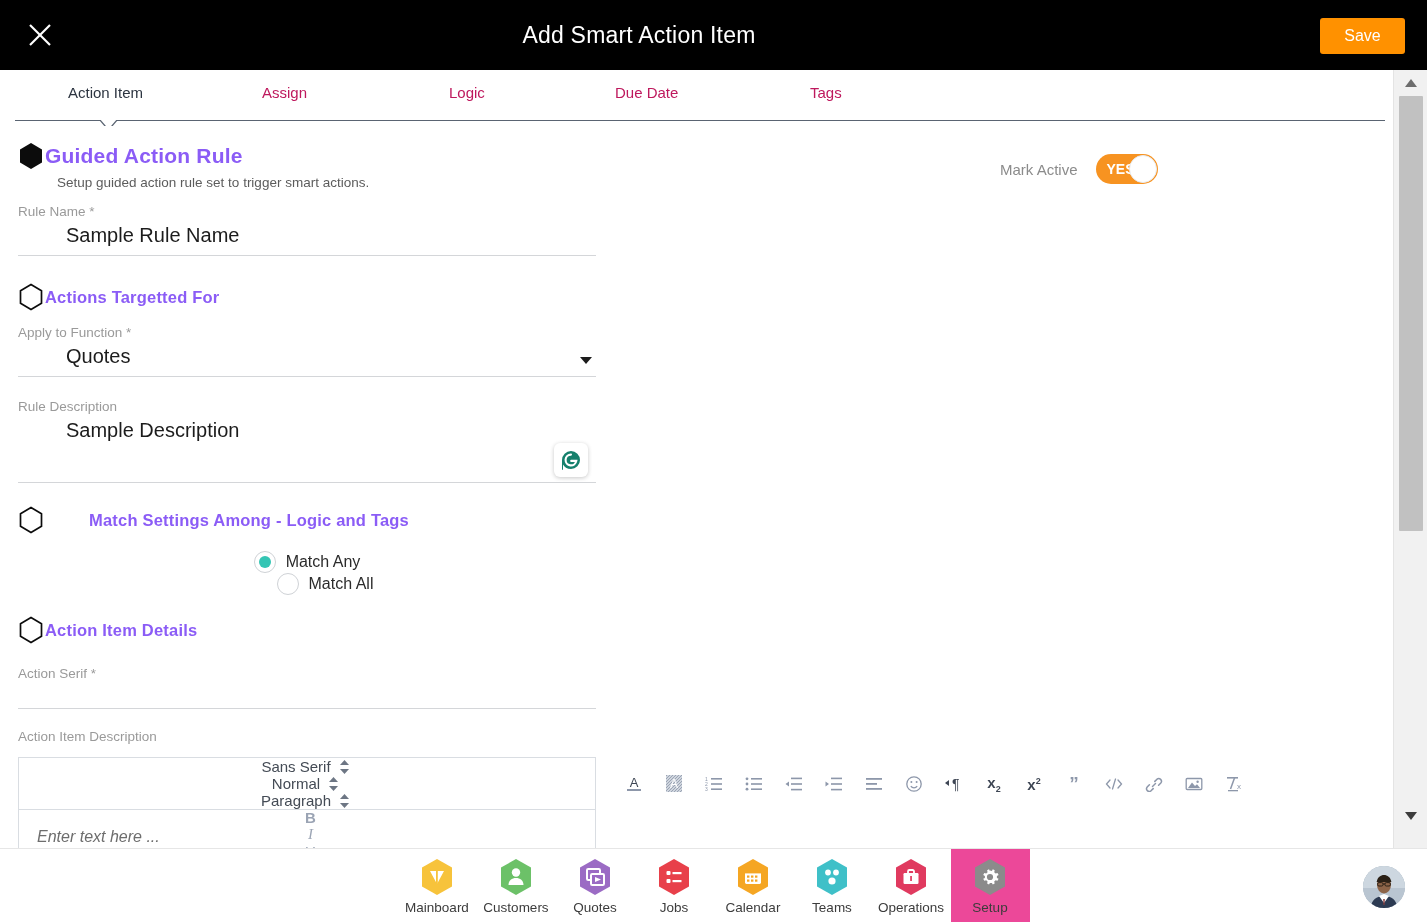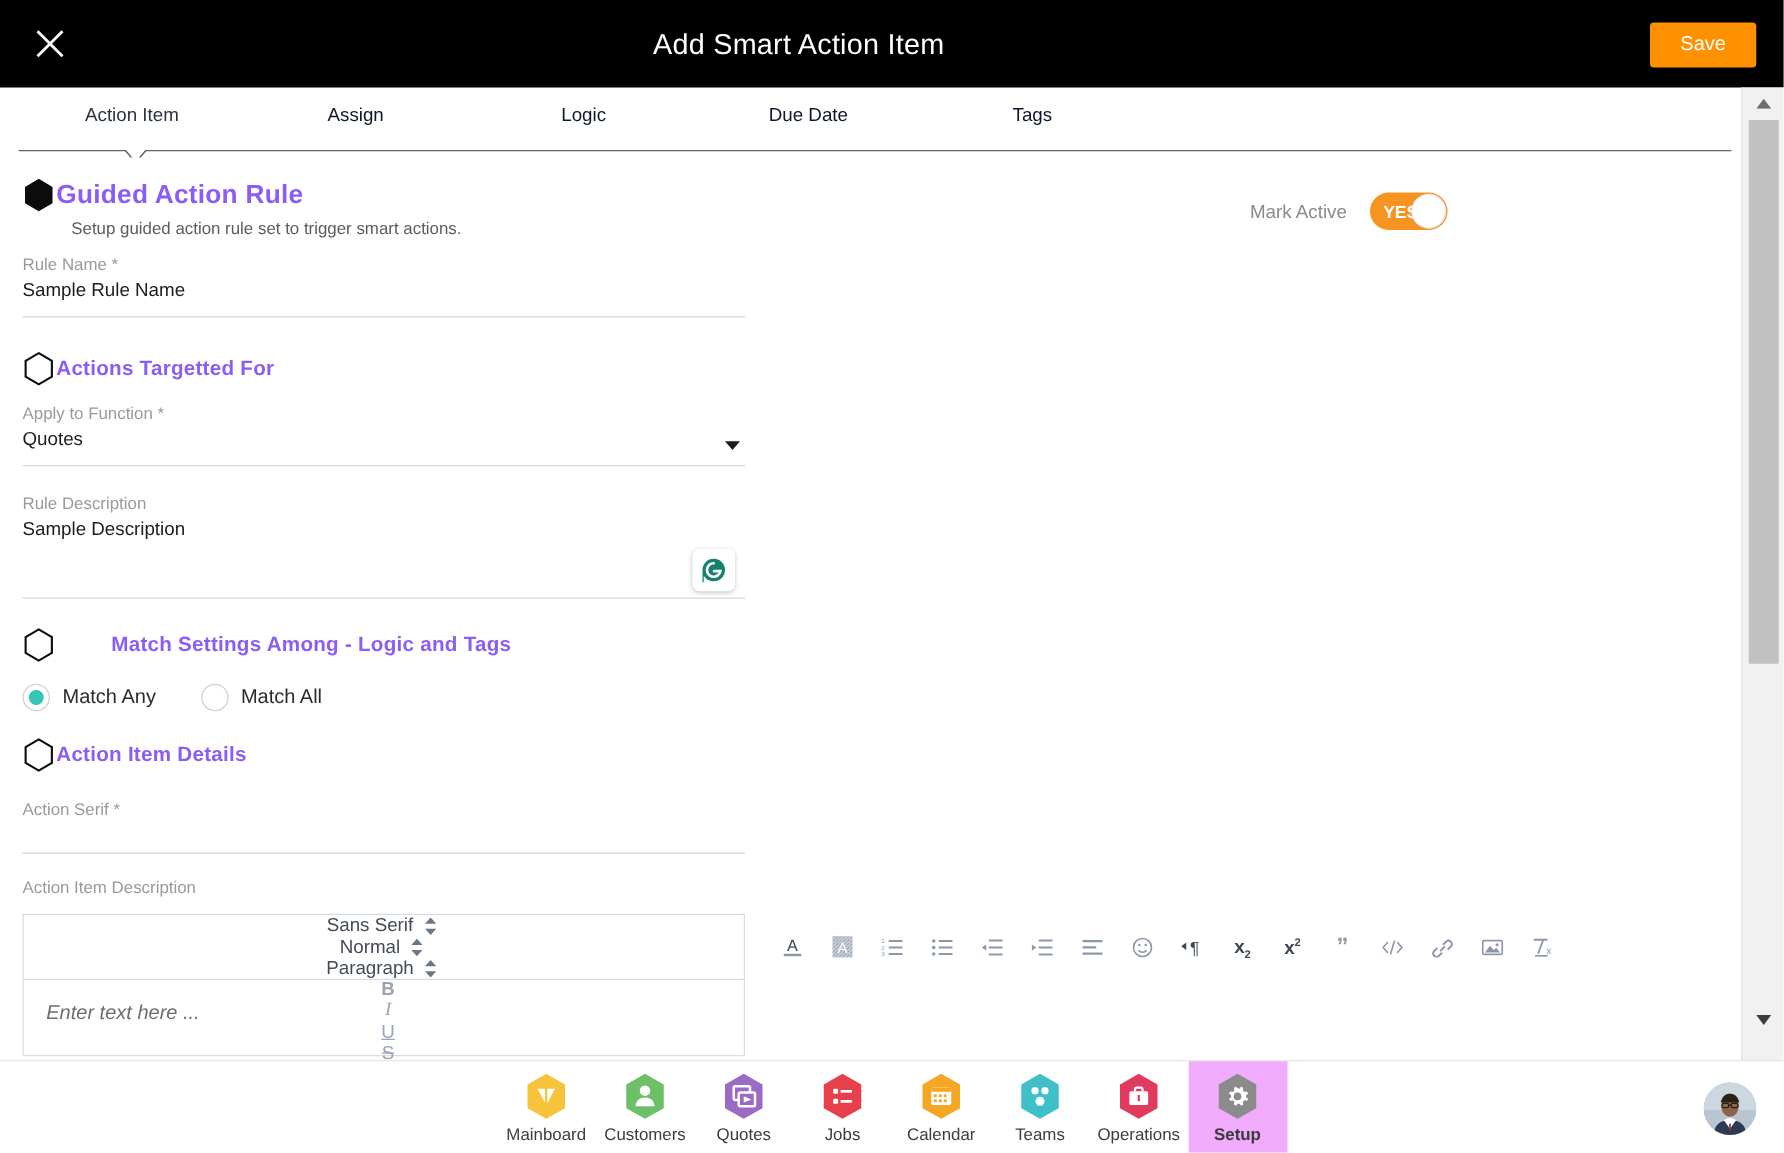--- a/index.html
+++ b/index.html
@@ -39,21 +39,21 @@
     cursor: pointer;
   }
 
   
   .tabs {
     position: absolute; top: 70px; left: 0;
     width: 1393px; height: 56px;
   }
   .tab {
     position: absolute; top: 14px;
-    font-size: 15px; color: #0f172a;
+    font-size: 15px; color: #be185d;
     cursor: pointer; white-space: nowrap;
   }
   .tab.active { color: #2c3440; }
   .tabs-underline {
     position: absolute; left: 15px; top: 50px;
     width: 1370px; height: 1px; background: #5a6472;
   }
   .tab-caret {
     position: absolute; left: 99px; top: 50px;
     width: 19px; height: 11px; overflow: hidden;
@@ -77,22 +77,22 @@
   }
   .sec-title.small { font-size: 16.5px; }
   .sec-sub {
     font-size: 13.5px; color: #5c5c5c;
     margin-left: 39px; margin-top: 5px;
   }
 
   .field { position: relative; margin-top: 16px; }
   .field-label { font-size: 13.5px; color: #9a9a9a; }
   .field-value {
-    font-size: 15px; color: #1c1c1c;
-    padding-top: 5px; min-height: 26px;
+    font-size: 20px; color: #1c1c1c;
+    padding-top: 5px; min-height: 26px; margin-left: 48px;
   }
   .field-value.empty { color: #9a9a9a; }
   .field-underline {
     height: 1px; background: #d4d6d9; margin-top: 8px;
   }
   .caret-down {
     position: absolute; right: 4px; bottom: 13px;
     width: 0; height: 0;
     border-left: 6px solid transparent;
     border-right: 6px solid transparent;
@@ -125,21 +125,21 @@
   .grammarly {
     position: absolute; right: 8px; bottom: 6px;
     width: 34px; height: 34px;
     background: #ffffff; border-radius: 6px;
     box-shadow: 0 1px 4px rgba(0,0,0,.22);
     display: flex; align-items: center; justify-content: center;
     cursor: pointer;
   }
 
   
-  .radio-row { display: flex; align-items: center; margin-top: 17px; }
+  .radio-row { display: flex; align-items: center; margin-top: 17px; flex-direction: column; }
   .radio-item { display: flex; align-items: center; cursor: pointer; }
   .radio-item + .radio-item { margin-left: 36px; }
   .radio {
     width: 22px; height: 22px; border-radius: 50%;
     border: 1.5px solid #cfd2d6;
     display: flex; align-items: center; justify-content: center;
   }
   .radio.checked { border-color: #cfd2d6; }
   .radio-dot {
     width: 12px; height: 12px; border-radius: 50%;
@@ -219,21 +219,21 @@
     background: #ffffff;
     border-top: 1px solid #e6e6e6;
     display: flex; align-items: center; justify-content: center;
   }
   .nav-item {
     width: 79px; height: 74px;
     display: flex; flex-direction: column;
     align-items: center; justify-content: center;
     cursor: pointer; gap: 3px;
   }
-  .nav-item.active { background: #f0abfc; font-weight: bold; }
+  .nav-item.active { background: #ec4899; }
   .nav-label { font-size: 13.5px; color: #3c3c3c; }
   .nav-ico { width: 38px; height: 40px; }
   .avatar {
     position: absolute; right: 22px; top: 17px;
     width: 42px; height: 42px; border-radius: 50%;
     overflow: hidden; cursor: pointer;
     background: #a8b4c0;
   }
   .avatar svg { display: block; }
 </style>

